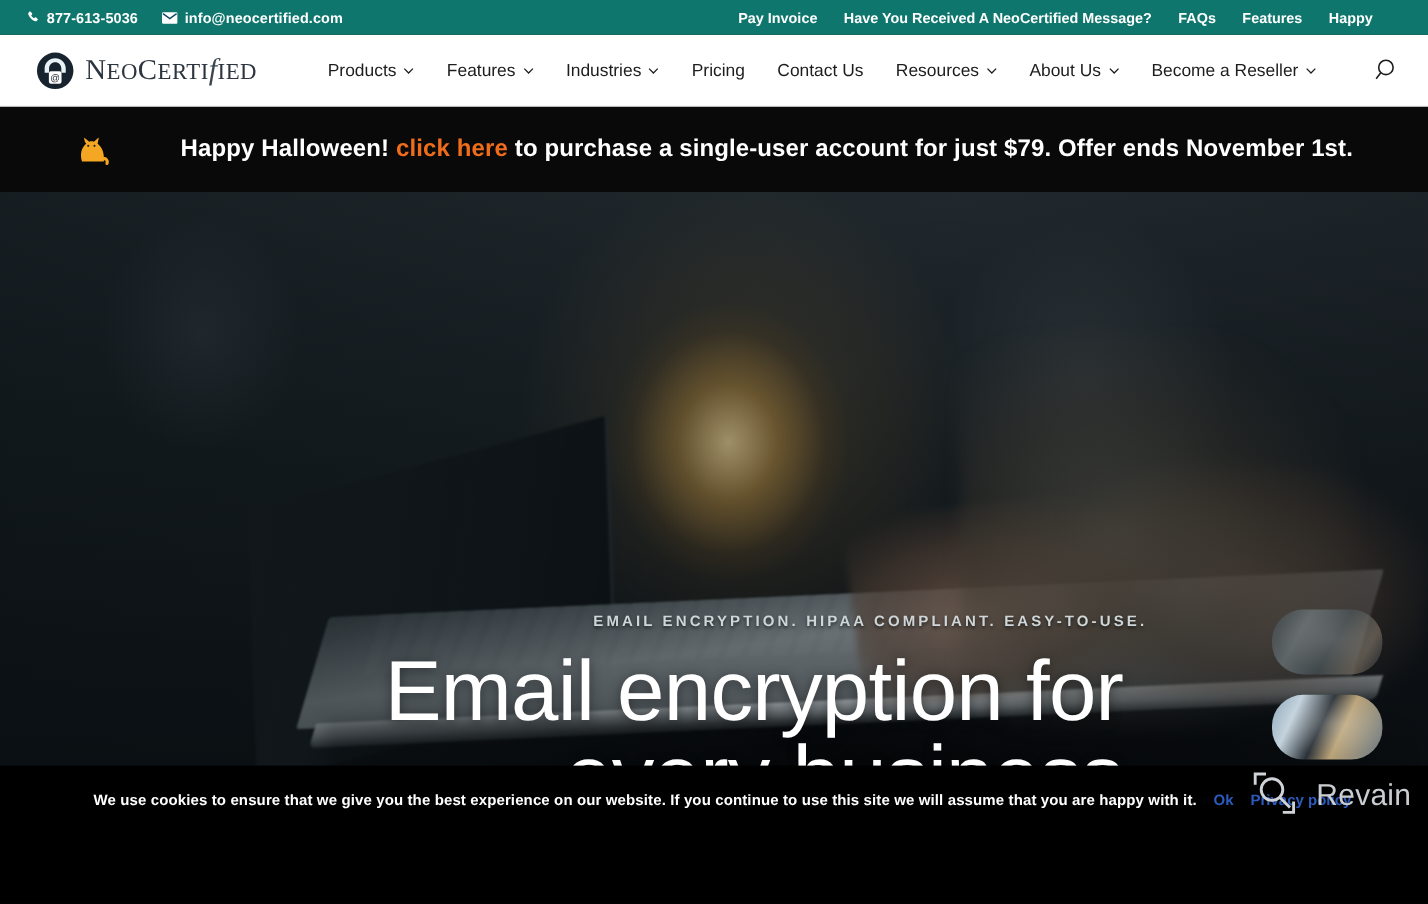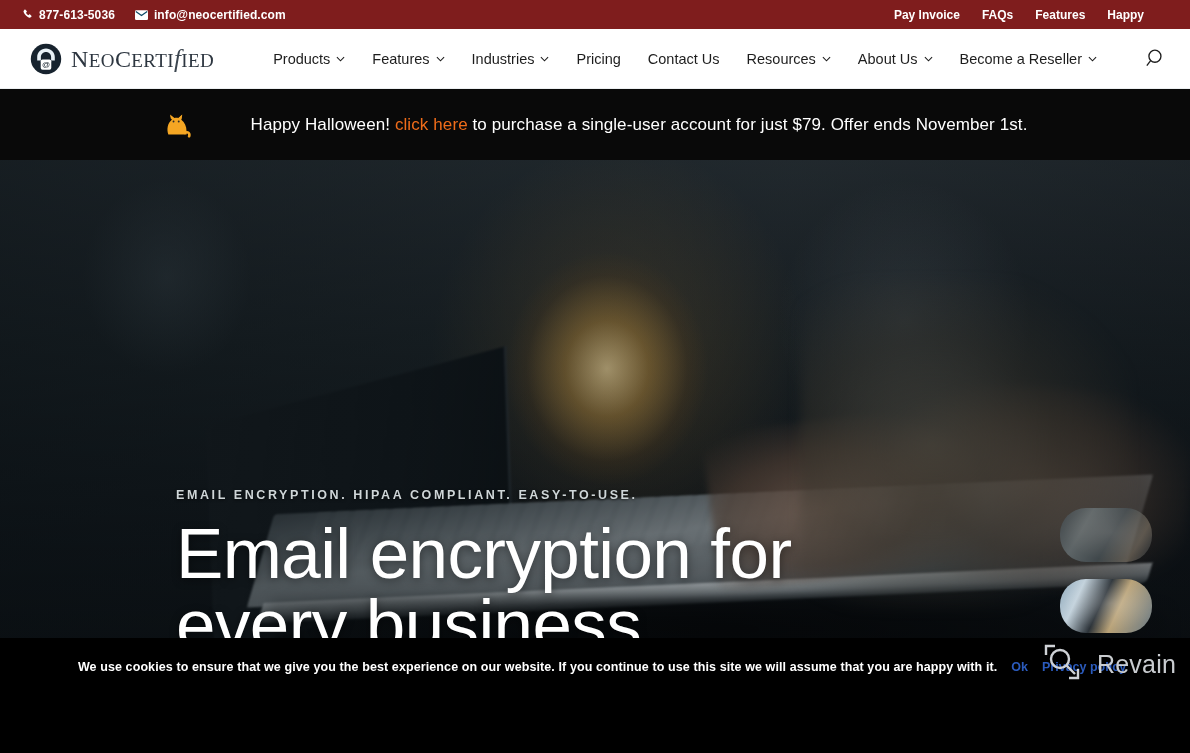--- a/index.html
+++ b/index.html
@@ -7,21 +7,21 @@
   html, body {
     width: 1190px; height: 753px;
     overflow: hidden;
     font-family: "Liberation Sans", sans-serif;
     background: #000;
   }
 
   
   .topbar {
     height: 29px;
-    background: #7f1d1d;
+    background: #0f766e;
     display: flex;
     align-items: center;
     padding: 0 46px 0 22px;
     position: relative;
   }
   .topbar-left { display: flex; align-items: center; gap: 20px; }
   .topbar-right {
     margin-left: auto;
     display: flex;
     align-items: flex-end;
@@ -85,22 +85,22 @@
     background: #090909;
     display: flex;
     align-items: center;
     justify-content: center;
     gap: 16px;
   }
   .promo-emoji { font-size: 25px; line-height:1; display:flex; align-items:center;}
   .promo-cat { width:28px; height:26px; display:block; }
   .promo-text {
     color: #ffffff;
-    font-size: 17px;
-    font-weight: normal;
+    font-size: 20px;
+    font-weight: bold;
     letter-spacing: .1px;
     white-space: nowrap;
     margin-left: 44px;
   }
   .promo-text .hl { color: #ef6c1a; text-decoration: none; cursor:pointer;}
 
   
   .hero {
     position: relative;
     height: 535px;
@@ -173,22 +173,23 @@
     background: radial-gradient(ellipse at 40% 50%, rgba(118,110,92,.62) 0%, rgba(78,72,58,.45) 45%, rgba(30,30,26,0) 78%);
     filter: blur(6px);
   }
   .hero-veil {
     position:absolute; inset:0;
     background: linear-gradient(100deg, rgba(10,16,20,.62) 0%, rgba(12,18,22,.44) 38%, rgba(10,14,18,.30) 62%, rgba(8,12,16,.45) 100%);
   }
 
   .hero-content {
     position: absolute;
-    left: 176px; top: 328px;
+    left: 176px; top: 351px;
     width: 780px;
+    text-align: right;
   }
   .eyebrow {
     color: #cfd6d8;
     font-size: 12.5px;
     font-weight: bold;
     letter-spacing: 2.6px;
     text-transform: uppercase;
     margin-bottom: 16px;
     text-shadow: 0 1px 3px rgba(0,0,0,.6);
   }
@@ -276,20 +277,21 @@
         <svg width="13" height="10" viewBox="0 0 16 12">
             <rect x="0" y="0" width="16" height="12" rx="1.5" fill="#fff"></rect>
             <path d="M1 1.6l7 5 7-5" stroke="#0d4a66" stroke-width="1.5" fill="none"></path>
           </svg>
       </span>
       <span>info@neocertified.com</span>
     </div>
   </div>
   <div class="topbar-right">
     <a class="tb-link" href="#">Pay Invoice</a>
+    <a class="tb-link" href="#">Have You Received A NeoCertified Message?</a>
     <a class="tb-link" href="#">FAQs</a>
     <a class="tb-link" href="#">Features</a>
     <a class="tb-link" href="#">Happy</a>
   </div>
 </div>
 
 <div class="navbar">
   <div class="brand">
     <span class="brand-mark">
       <svg width="32" height="32" viewBox="0 0 40 40">

